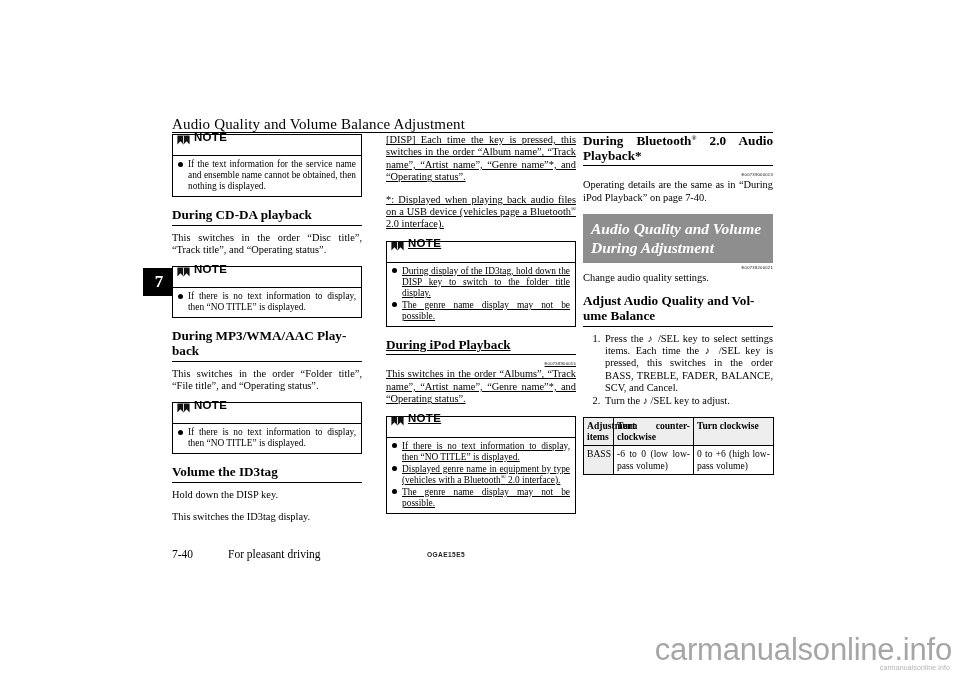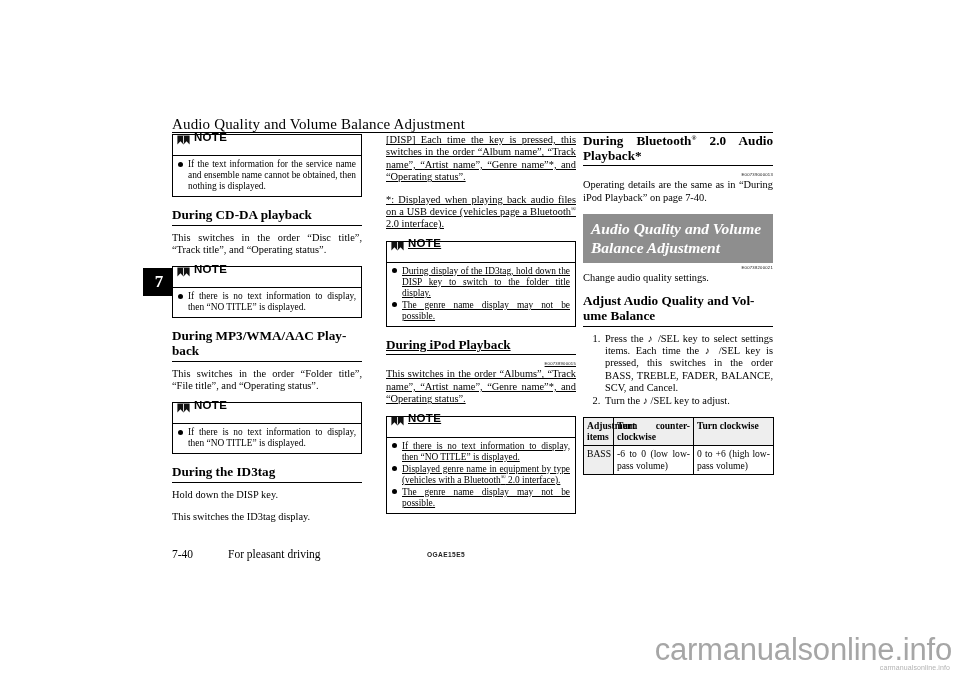--- a/index.html
+++ b/index.html
@@ -347,21 +347,21 @@
       </div>
       <div class="note-body">
         <div class="note-item">
           <span class="bullet"></span>
           <span>If there is no text information to display, then “NO TITLE” is displayed.</span>
         </div>
       </div>
     </div>
 
     <div class="h2wrap">
-      <div class="h2">During the ID3tag</div>
+      <div class="h2">Volume the ID3tag</div>
       <div class="h2rule"></div>
     </div>
     <p class="p">Hold down the DISP key.</p>
     <p class="p last">This switches the ID3tag display.</p>
   </div>
 
   <div class="col" id="col-mid">
 
     <p class="p">[DISP] Each time the key is pressed, this switches in the order “Album name”, “Track name”, “Artist name”, “Genre name”*, and “Operating status”.</p>
 
@@ -429,21 +429,21 @@
 
     <div class="h2wrap">
       <div class="h2"><span>During Bluetooth</span><sup class="reg">®</sup><span> 2.0 Audio Playback*</span></div>
       <div class="h2rule"></div>
     </div>
     <div class="refcode">E00739000013</div>
     <p class="p">Operating details are the same as in “During iPod Playback” on page 7-40.</p>
 
     <div class="banner">
       <div>Audio Quality and Volume</div>
-      <div>Balance Adjustment</div>
+      <div>During Adjustment</div>
     </div>
     <div class="refcode">E00738200021</div>
     <p class="p">Change audio quality settings.</p>
 
     <div class="h2wrap">
       <div class="h2">Adjust Audio Quality and Vol-</div>
       <div class="h2">ume Balance</div>
       <div class="h2rule"></div>
     </div>
 

